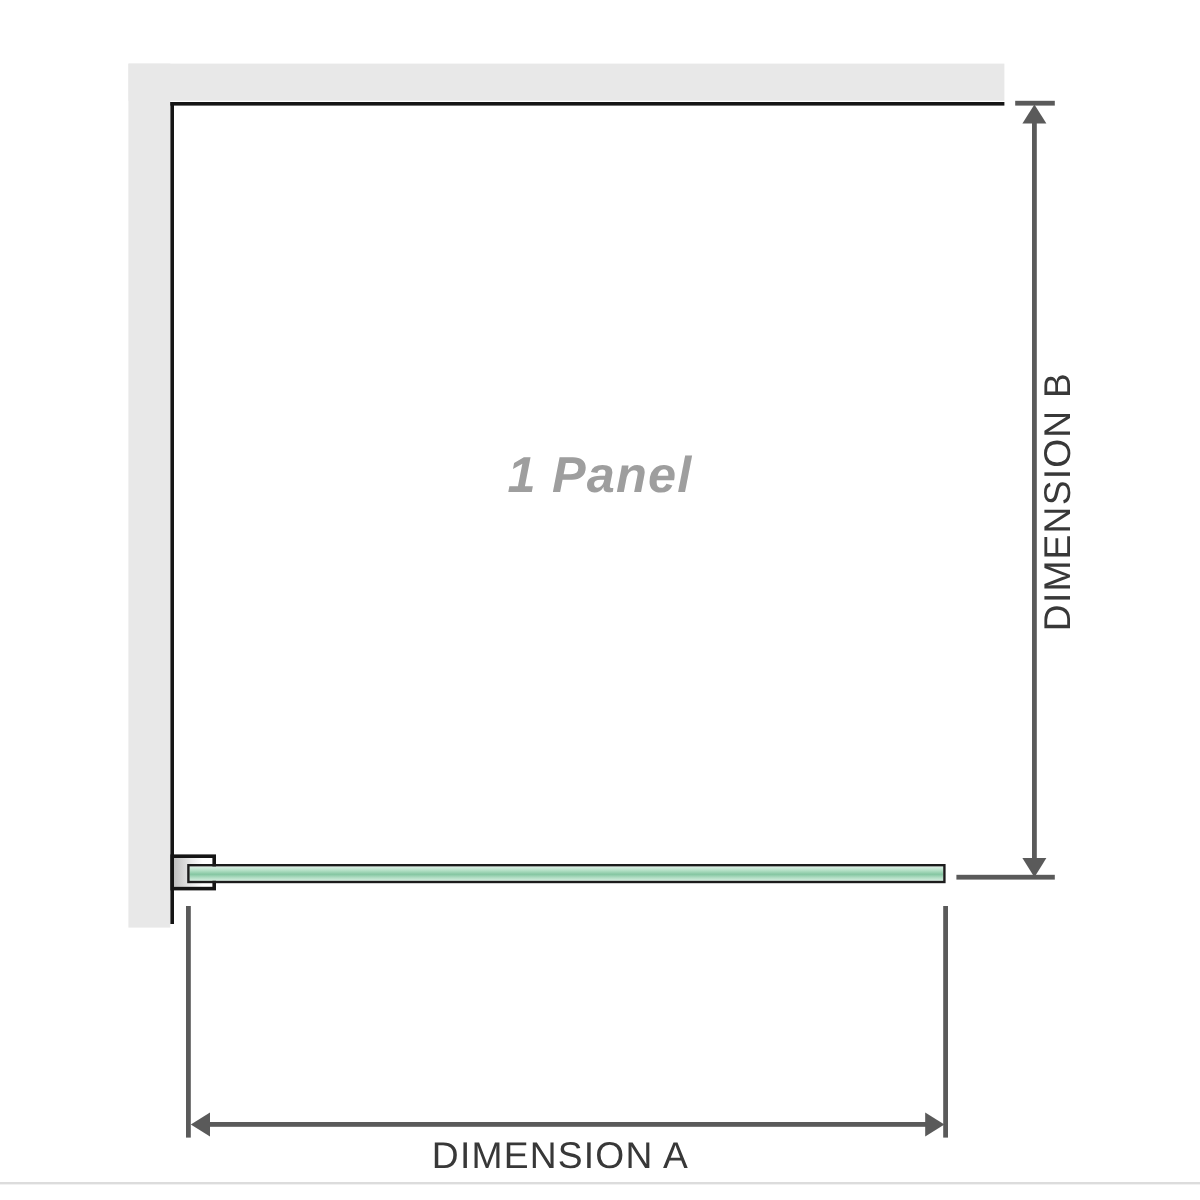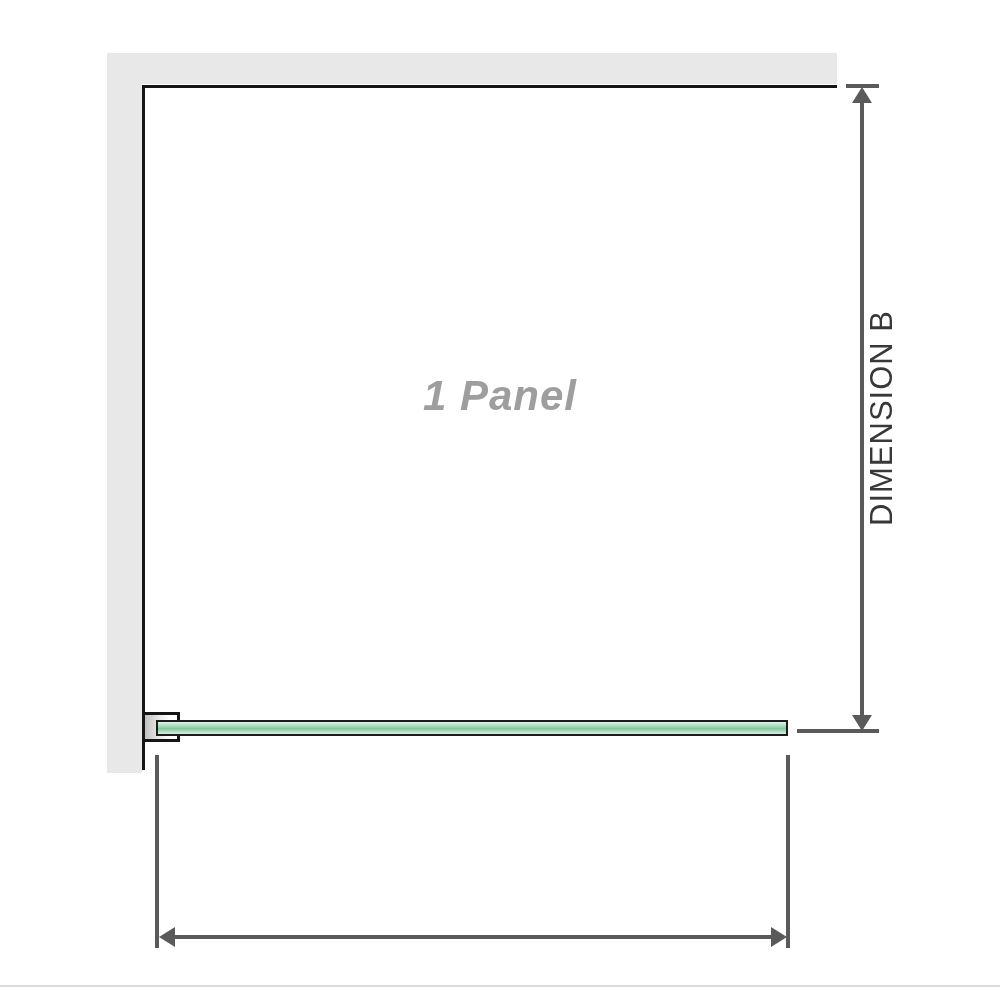--- a/index.html
+++ b/index.html
@@ -81,16 +81,17 @@
   <div class="abs dim-line" style="left:860px;top:92px;width:4px;height:628px;"></div>
   <div class="abs arrow arrow-up" style="left:852px;top:87px;"></div>
   <div class="abs arrow arrow-down" style="left:852px;top:715px;"></div>
   <div class="abs dim-label dim-label-v" style="left:882px;top:418px;">DIMENSION B</div>
 
   <div class="abs dim-line" style="left:155px;top:755px;width:4px;height:193px;"></div>
   <div class="abs dim-line" style="left:786px;top:755px;width:4px;height:193px;"></div>
   <div class="abs dim-line" style="left:165px;top:935px;width:612px;height:4px;"></div>
   <div class="abs arrow arrow-left" style="left:159px;top:927px;"></div>
   <div class="abs arrow arrow-right" style="left:771px;top:927px;"></div>
+  <div class="abs dim-label dim-label-h" style="left:467px;top:963px;">DIMENSION A</div>
 
   <div class="abs baseline" style="left:0px;top:985px;width:1000px;height:2px;"></div>
 
 </div>
 
 </body></html>

